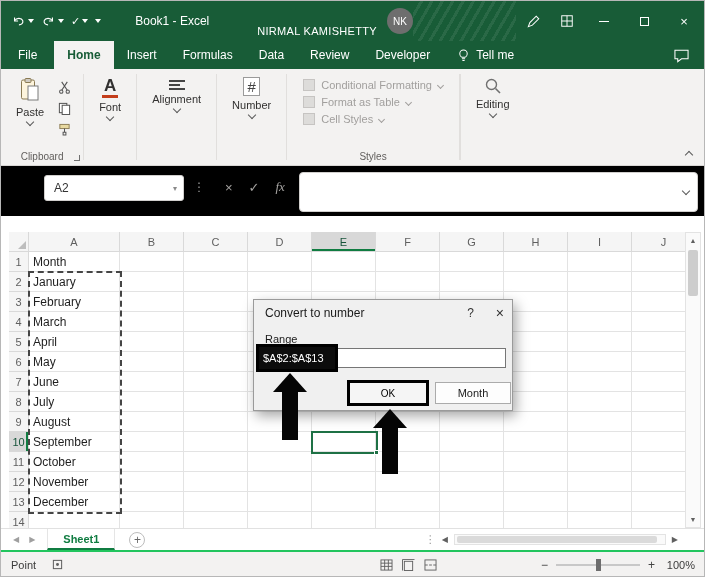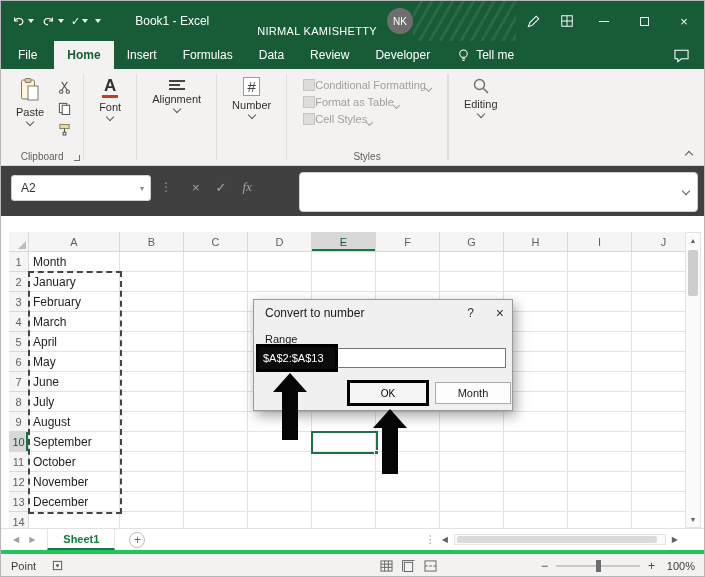--- a/index.html
+++ b/index.html
@@ -41,27 +41,27 @@
   .chev{width:6px;height:6px;border-right:1.5px solid #5a5a5a;border-bottom:1.5px solid #5a5a5a;transform:rotate(45deg);margin-top:-2px;}
   .chev.up{transform:rotate(225deg);margin-top:2px;}
   .minis{display:flex;flex-direction:column;gap:7px;padding:6px 4px 0 2px;}
   .mini{width:18px;height:14px;display:flex;align-items:center;justify-content:center;}
   .font-A{font-size:17px;font-weight:bold;color:#323130;line-height:1;border-bottom:3px solid #C43E1C;padding:0 2px 1px;}
   .align-ico{display:flex;flex-direction:column;gap:2px;margin-top:3px;}
   .align-ico i{display:block;width:16px;height:2px;background:#444;}
   .align-ico i:nth-child(2){width:11px;}
   .num-ico{font-size:15px;color:#444;border:1px solid #9a9a9a;padding:0 3px;line-height:17px;background:#fff;}
   .styles-items{display:flex;flex-direction:column;gap:5px;padding:5px 10px 0;}
-  .sitem{display:flex;align-items:flex-end;font-size:11px;color:#A19F9D;white-space:nowrap;}
+  .sitem{display:flex;align-items:center;gap:6px;font-size:11px;color:#A19F9D;white-space:nowrap;}
   .sicon{width:12px;height:12px;background:#DDDCDA;border:1px solid #C6C4C2;flex:none;}
   .schev{width:5px;height:5px;border-right:1.2px solid #A19F9D;border-bottom:1.2px solid #A19F9D;transform:rotate(45deg);}
   .collapse-ribbon{position:absolute;right:12px;bottom:7px;}
 
   
-  .formulabar{position:absolute;left:0;top:165px;width:100%;height:50px;background:#404040;display:flex;align-items:flex-start;}
+  .formulabar{position:absolute;left:0;top:165px;width:100%;height:50px;background:#000000;display:flex;align-items:flex-start;padding-left:33px;}
   .namebox{margin:9px 0 0 10px;width:140px;height:26px;background:#fff;border:1px solid #D1CFCD;border-radius:3px;display:flex;align-items:center;font-size:12px;color:#333;padding:0 6px 0 9px;}
   .namebox .spacer{flex:1;}
   .nb-drop{color:#8a8a8a;font-size:8px;}
   .fb-dots{margin:14px 8px 0 9px;color:#9a9a9a;font-size:12px;}
   .fb-icons{display:flex;gap:16px;margin:13px 0 0 12px;color:#A6A4A2;font-size:13px;align-items:center;}
   .fb-fx{font-family:"Liberation Serif",serif;font-style:italic;font-size:13px;}
   .formula-input{position:absolute;left:298px;top:6px;width:399px;height:40px;background:#fff;border:1px solid #D1CFCD;border-radius:4px;display:flex;align-items:center;justify-content:flex-end;padding-right:8px;font-size:12px;color:#333;}
 
   
   .sheet{position:absolute;left:8px;top:231px;width:687px;height:296px;overflow:hidden;background:#fff;}
@@ -110,21 +110,21 @@
   .sheettab{display:flex;align-items:center;padding:0 15px;color:#107C41;font-weight:bold;border-left:1px solid #E5E5E5;border-right:1px solid #E5E5E5;border-bottom:2px solid #107C41;background:#fff;}
   .addsheet{width:16px;height:16px;border:1px solid #BDBDBD;border-radius:50%;display:flex;align-items:center;justify-content:center;color:#666;font-size:12px;line-height:1;align-self:center;margin-left:14px;}
   .hscroll{margin-left:auto;display:flex;align-items:center;gap:6px;padding-right:4px;}
   .splitter-dots{color:#9a9a9a;font-size:11px;}
   .hs-arrow{font-size:8px;color:#606060;}
   .hs-track{width:212px;height:11px;background:#FAFAFA;border:1px solid #E3E3E3;position:relative;}
   .hs-thumb{position:absolute;left:2px;top:1px;width:200px;height:7px;background:#DADADA;border-radius:2px;}
   .hs-corner{width:16px;}
 
   
-  .statusbar{position:absolute;left:0;top:549px;width:100%;height:27px;background:#F3F2F1;border-top:4px solid #22c55e;display:flex;align-items:center;font-size:11px;color:#3b3b3b;}
+  .statusbar{position:absolute;left:0;top:549px;width:100%;height:27px;background:#F3F2F1;border-top:2px solid #22c55e;display:flex;align-items:center;font-size:11px;color:#3b3b3b;}
   .sb-mode{margin-left:10px;}
   .macro-ico{margin-left:16px;display:flex;align-items:center;}
   .acc-wrap{margin-left:26px;display:flex;align-items:center;gap:6px;}
   .views{margin-left:auto;display:flex;align-items:center;gap:9px;margin-right:104px;}
   .zoom{display:flex;align-items:center;gap:8px;padding-right:9px;}
   .zoom-track{width:84px;height:12px;position:relative;}
   .zoom-track .line{position:absolute;left:0;right:0;top:5px;height:2px;background:#C8C8C8;}
   .zoom-track .thumb{position:absolute;left:40px;top:0;width:5px;height:12px;background:#6d6d6d;}
   .zoom-sign{font-size:12px;color:#444;}
   .zoom-pct{min-width:32px;text-align:right;}

